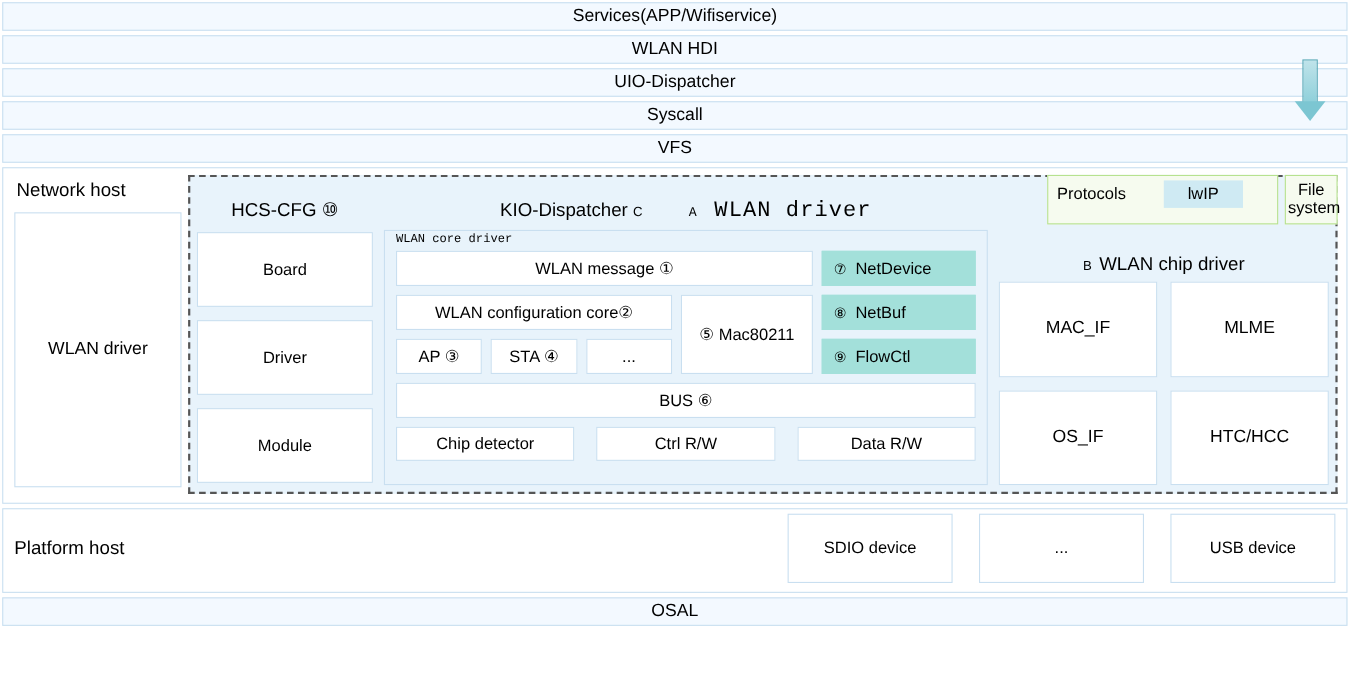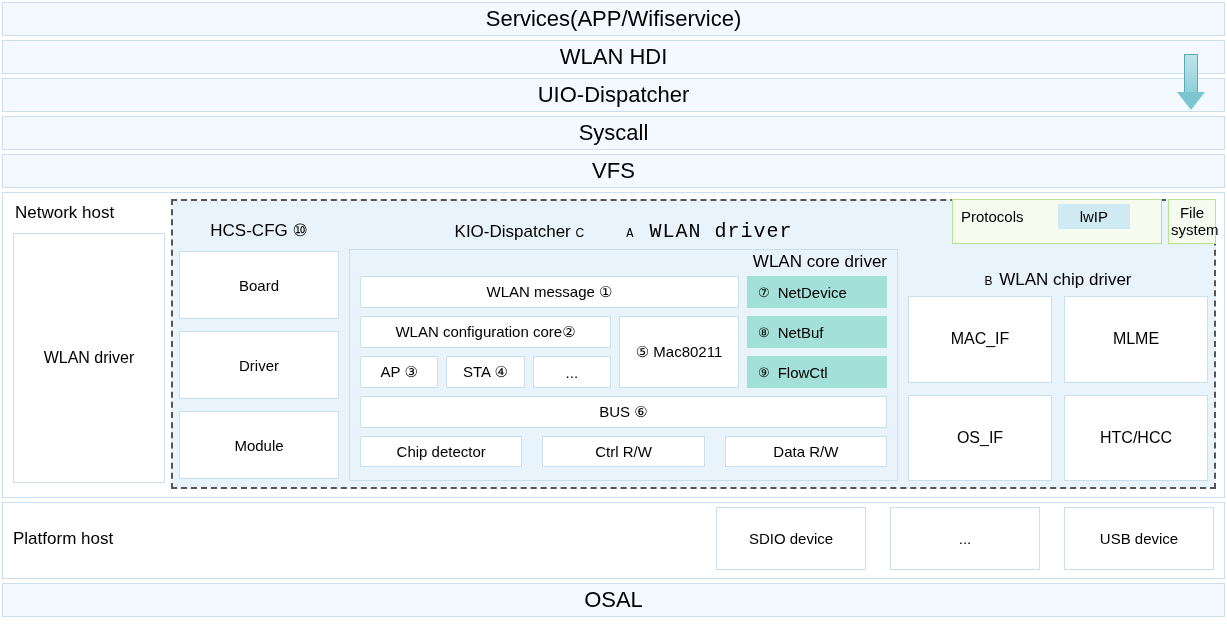--- a/index.html
+++ b/index.html
@@ -11,21 +11,21 @@
     color: #000;
     width: 1227px;
     background: #fff;
   }
   .row {
     border: 1px solid #c9dff0;
     background: #f3f9ff;
     margin-bottom: 4px;
     text-align: center;
     padding: 3px 0;
-    font-size: 22px;
+    font-size: 16px;
   }
   .main-area {
     border: 1px solid #c9dff0;
     background: #fff;
     margin-bottom: 4px;
     padding: 6px 8px 8px 8px;
     position: relative;
   }
   .flex { display: flex; }
   .net-host {
@@ -84,21 +84,21 @@
   .wlan-drv-title { font-size: 20px; font-weight: 500; letter-spacing: 1px; font-family: Liberation Mono, monospace; }
   .small-letter { font-size: 12px; margin-right: 2px; }
   .core-box {
     flex: 1;
     background: #e8f3fb;
     border: 1px solid #c9dff0;
     padding: 2px 10px 8px;
     display: flex;
     flex-direction: column;
   }
-  .core-title { text-align: right; font-size: 17px; padding: 0 0 4px; }
+  .core-title { text-align: left; font-size: 11px; padding: 0 0 4px; font-family: Liberation Mono, monospace; }
   .core-grid {
     display: grid;
     grid-template-columns: 1fr 1fr 1fr 120px 140px;
     grid-template-rows: auto auto auto;
     gap: 8px;
     margin-bottom: 8px;
   }
   .wbox {
     background: #fff;
     border: 1px solid #c9dff0;

